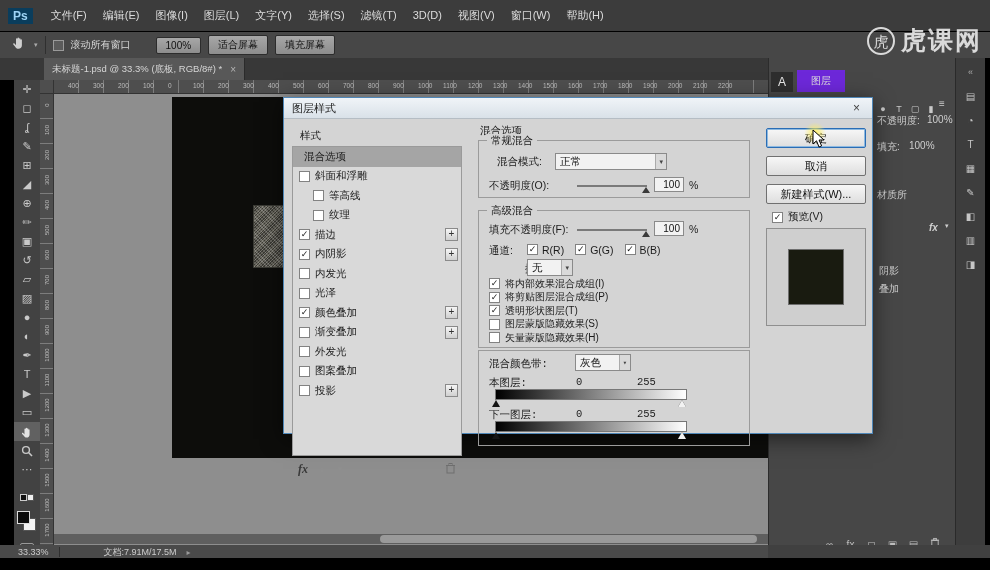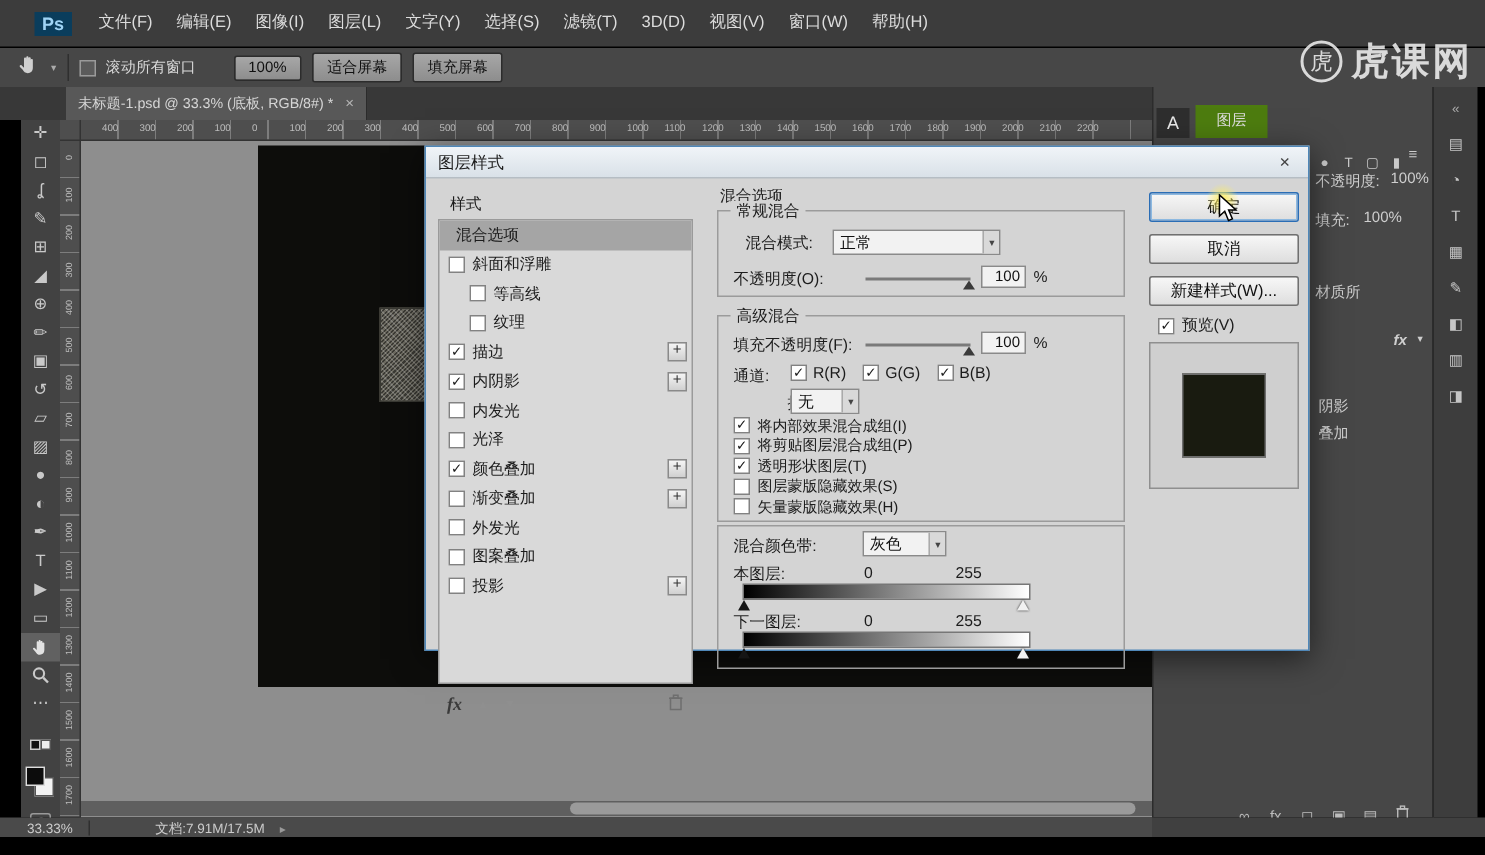--- a/index.html
+++ b/index.html
@@ -1,20 +1,20 @@
 <!DOCTYPE html>
 <html><head>
 <meta charset="utf-8">
 <style>
   * { box-sizing: border-box; margin: 0; padding: 0; }
   html,body { width:990px; height:570px; background:#000; overflow:hidden;
     font-family:"Liberation Sans","DejaVu Sans",sans-serif; }
   .abs { position:absolute; }
   
-  #menubar { left:0; top:7; width:990px; height:31px; background:#3c3c3c; display:flex; align-items:center; padding-left:23px; z-index:5;}
+  #menubar { left:0; top:7; width:990px; height:31px; background:#3c3c3c; display:flex; align-items:center; padding-left:8px; z-index:5;}
   .pslogo { background:#0a3d5c; color:#9fd4f5; font-weight:bold; font-size:12px; padding:1px 5px; margin-right:10px; }
   .menu-item { display:inline-block; padding:0 8px; font-size:11px; color:#dcdcdc; line-height:25px; }
   #optionsbar { left:0; top:32px; width:990px; height:26px; background:#474747; display:flex; align-items:center; padding-left:12px; gap:7px; z-index:5;}
   .vdiv { width:1px; height:18px; background:#2f2f2f; }
   .cb-dark { width:11px; height:11px; border:1px solid #9a9a9a; background:#5b5b5b; display:inline-block; }
   .opt-label { font-size:10px; color:#d8d8d8; }
   .opt-btn { background:linear-gradient(#a7a7a7,#8d8d8d); border:1px solid #2c2c2c; border-radius:2px; color:#101010; font-size:10px; padding:2px 9px; }
   #tabbar { left:0; top:58px; width:768px; height:22px; background:#383838; z-index:4;}
   #doctab { left:44px; top:58px; height:22px; background:#585858; color:#d6d6d6; font-size:9.5px; display:flex; align-items:center; padding:0 8px; gap:8px; border-right:1px solid #2b2b2b; z-index:5;}
   #doctab .close { color:#b5b5b5; font-size:10px; }
@@ -36,21 +36,21 @@
   #hscroll { left:0; top:440px; width:714px; height:10px; background:#5f5f5f; }
   #hthumb { left:326px; top:1px; width:377px; height:8px; background:#9a9a9a; border-radius:4px; }
   
   #toolbar { left:14px; top:80px; width:26px; height:465px; background:#424242; z-index:4;}
   .tool { width:26px; height:19px; line-height:19px; text-align:center; color:#c9c9c9; font-size:11px; }
   .tool.sel { background:#616161; }
   .tool svg { vertical-align:middle; }
   
   #rightpanel { left:768px; top:58px; width:187px; height:487px; background:#474747; border-left:1px solid #2c2c2c; z-index:2;}
   #charbox { left:2px; top:14px; width:22px; height:20px; background:#2e2e2e; color:#e8e8e8; font-size:12px; text-align:center; line-height:20px; }
-  #layerstab { left:28px; top:12px; width:48px; height:22px; background:#4d7c0f; color:#ddd; font-size:10px; text-align:center; line-height:22px; }
+  #layerstab { left:28px; top:12px; width:48px; height:22px; background:#6d28d9; color:#ddd; font-size:10px; text-align:center; line-height:22px; }
   .rp-text { position:absolute; font-size:10px; color:#cecece; white-space:nowrap; }
   .f-icon { display:inline-block; width:16px; color:#c9c9c9; font-size:9px; text-align:center; }
   .lb-icon { display:inline-block; width:21px; color:#bdbdbd; font-size:10px; text-align:center; }
   #rightstrip { left:955px; top:58px; width:30px; height:487px; background:#3d3d3d; border-left:1px solid #2a2a2a; z-index:2;}
   .strip-icon { display:block; width:20px; height:19px; margin:5px auto 0; color:#c6c6c6; font-size:10px; text-align:center; line-height:19px; }
   
   #statusbar { left:0; top:545px; width:768px; height:14px; background:#4a4a4a; color:#cccccc; font-size:9px; display:flex; align-items:center; padding-left:18px; gap:10px; z-index:4;}
   #statusright { left:768px; top:545px; width:222px; height:14px; background:#404040; z-index:4;}
   
   #watermark { right:8px; top:24px; display:flex; align-items:center; gap:6px; z-index:60; opacity:.8; }
@@ -404,21 +404,21 @@
           <span class="cb"></span>
           <span>图层蒙版隐藏效果(S)</span>
         </div>
         <div class="adv-row">
           <span class="cb"></span>
           <span>矢量蒙版隐藏效果(H)</span>
         </div>
       </div>
   </div>
 
-  <div class="grp" style="left:194px;top:252px;width:272px;height:96px;">
+  <div class="grp" style="left:194px;top:252px;width:272px;height:96px;font-family:Liberation Mono, monospace;">
     <span class="lbl" style="left:10px;top:6px;">混合颜色带:</span>
     <div class="dd" style="left:96px;top:3px;width:56px;">
       <span>灰色</span>
       <span class="ar">▾</span>
     </div>
     <span class="lbl" style="left:10px;top:25px;">本图层:</span>
     <span class="lbl" style="left:97px;top:25px;">0</span>
     <span class="lbl" style="left:158px;top:25px;">255</span>
     <div class="gbar" style="left:16px;top:38px;"></div>
     <span class="tri black" style="left:13px;top:49px;"></span>

